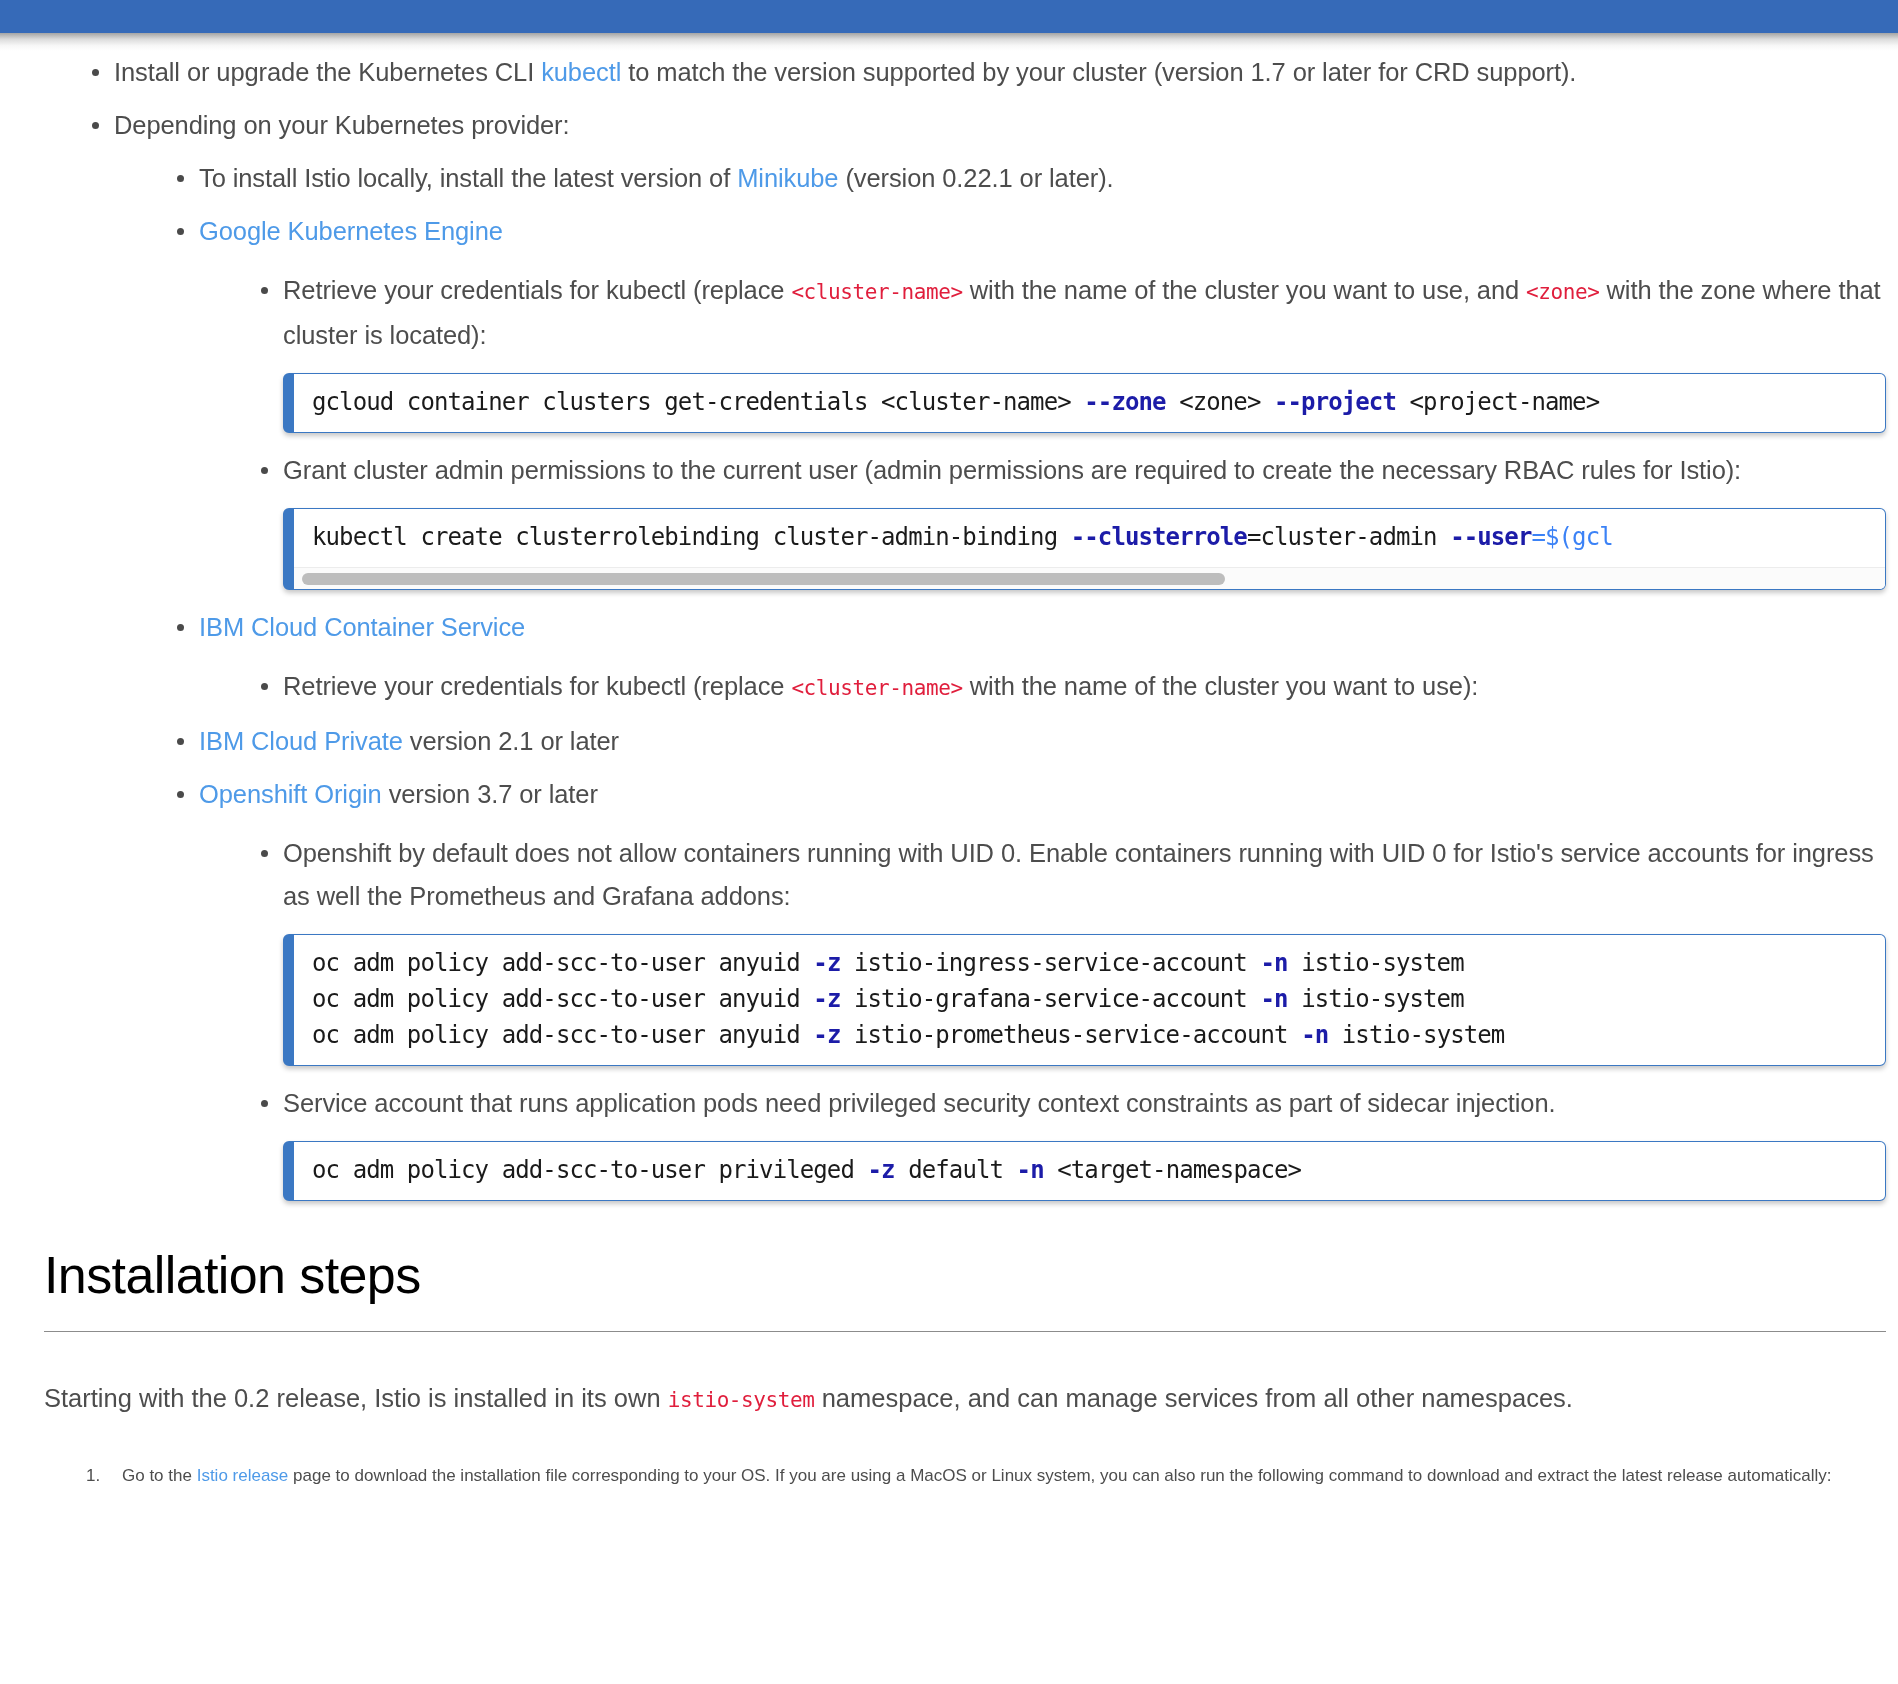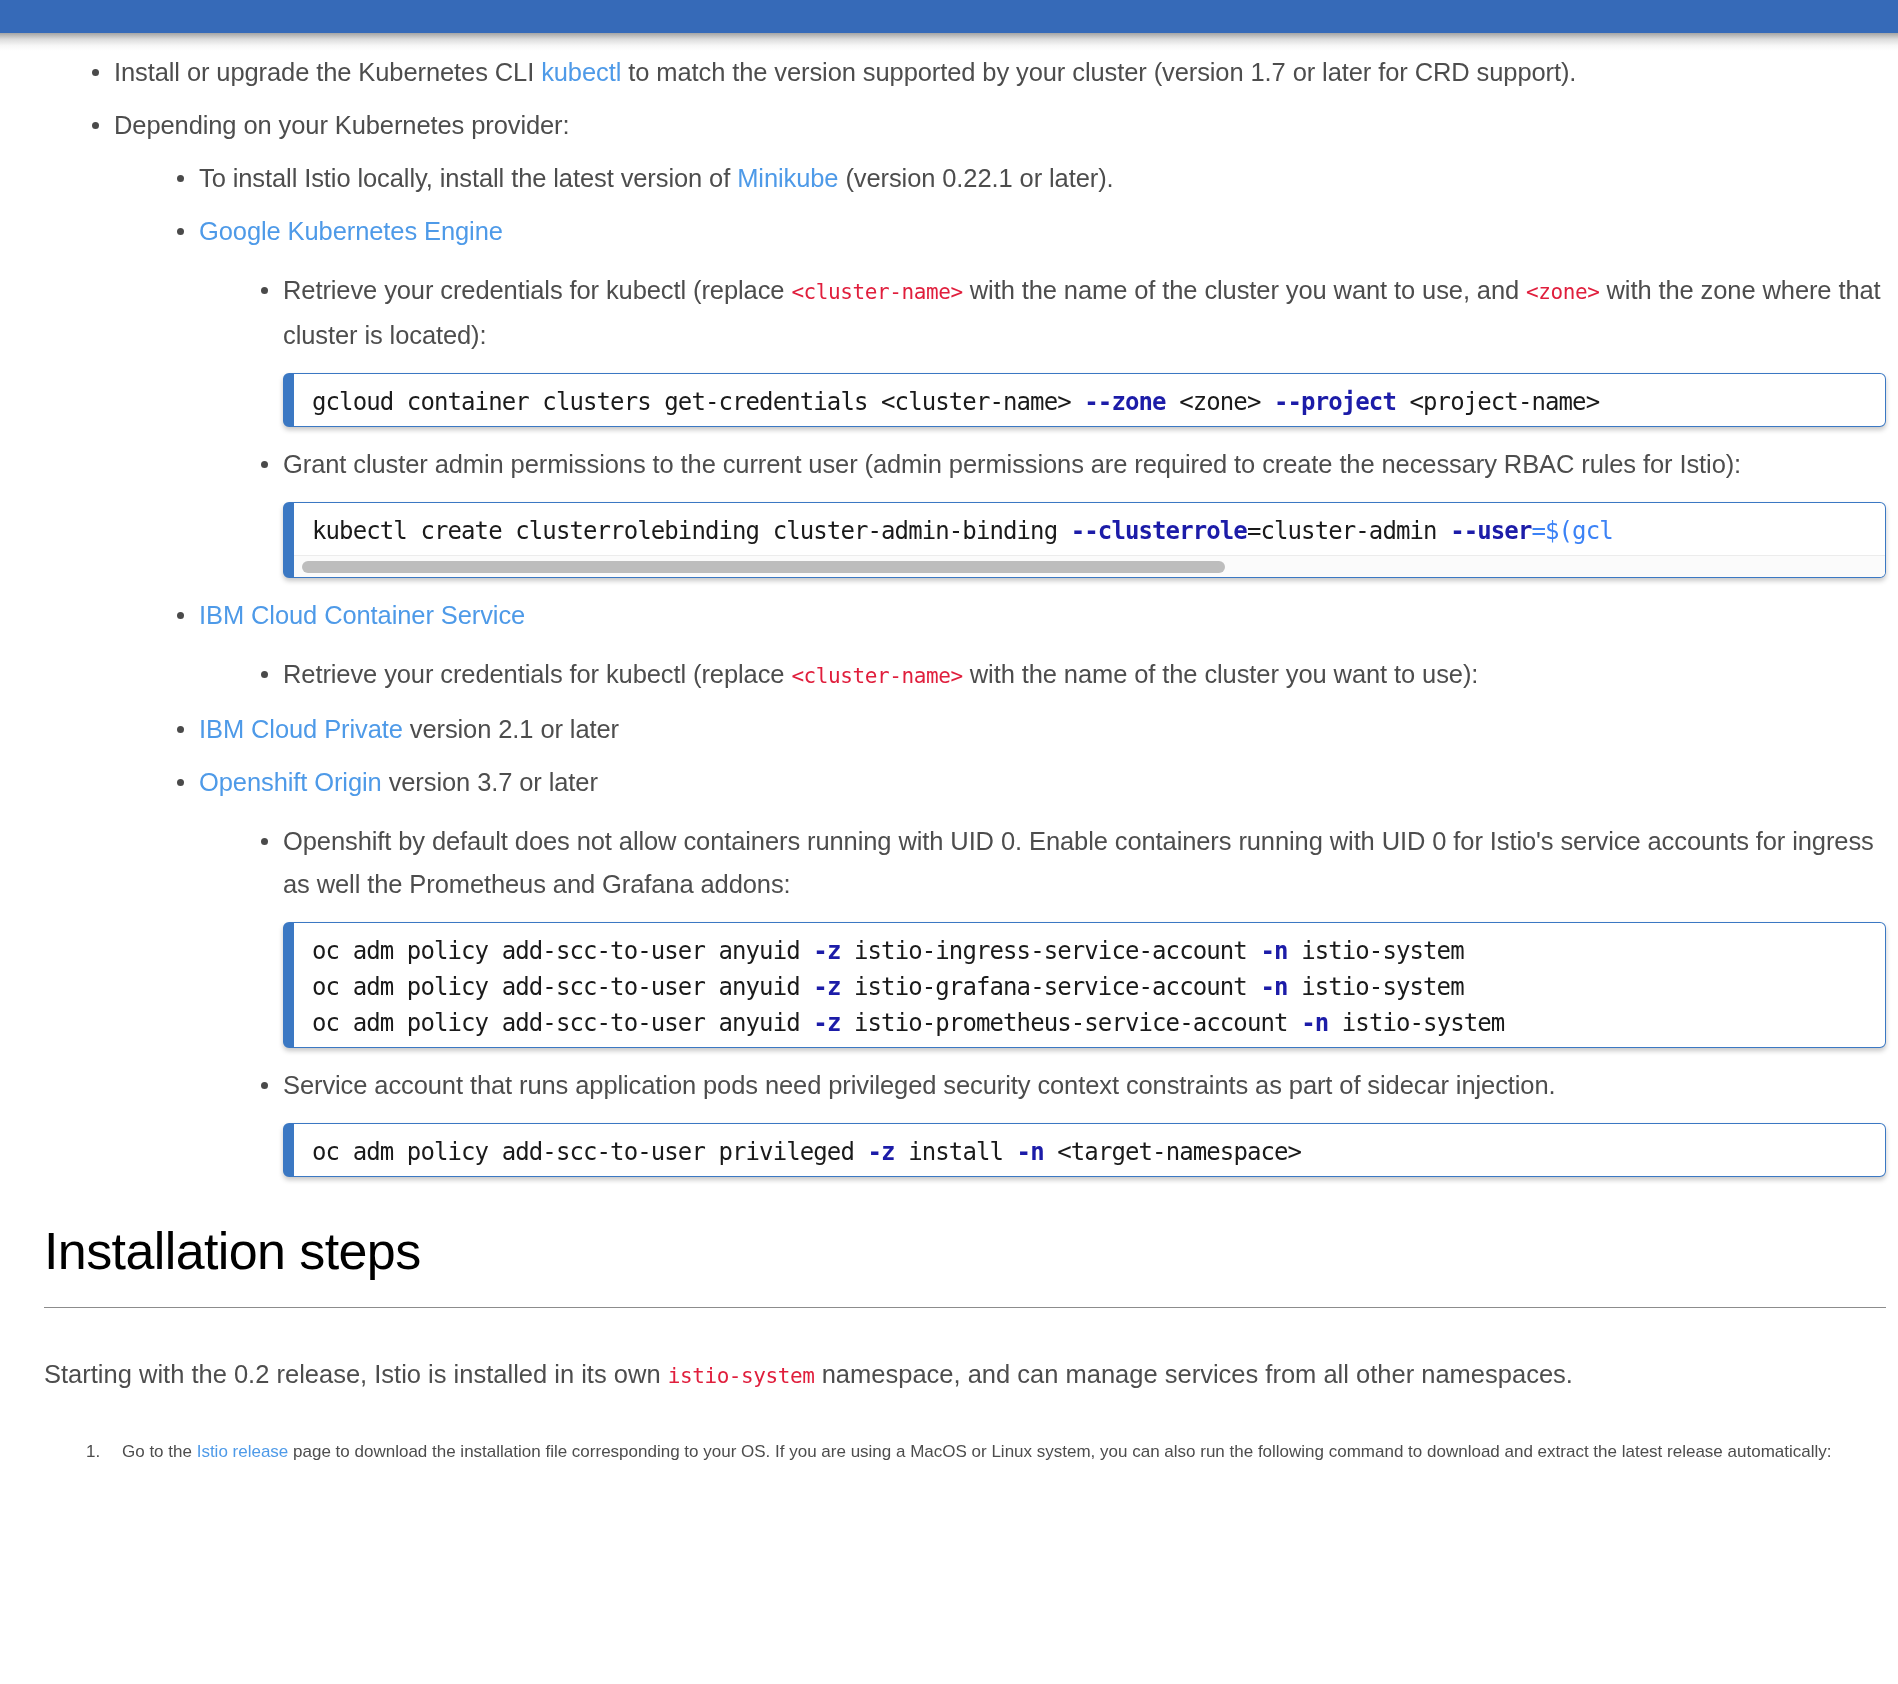--- a/index.html
+++ b/index.html
@@ -65,21 +65,21 @@
     position: relative;
     margin: 16px 0 16px 0;
     background: #ffffff;
     border: 1px solid #3b78c3;
     border-left: 11px solid #3b78c3;
     border-radius: 6px;
     box-shadow: 0 3px 5px rgba(0,0,0,0.22);
     overflow: hidden;
   }
   .codeblock .codeinner {
-    padding: 10px 14px 6px 18px;
+    padding: 10px 14px 12px 18px;
     overflow-x: hidden;
     white-space: pre;
     font-family: "DejaVu Sans Mono", "Liberation Mono", monospace;
     font-size: 24px;
     line-height: 36px;
     color: #1a1a1a;
     letter-spacing: -0.9px;
   }
   .codeblock.scroller { padding-bottom: 0; }
   .scrollbar-track {
@@ -217,21 +217,21 @@
 <span>oc adm policy add-scc-to-user anyuid </span><span class="kw-blue">-z</span><span> istio-grafana-service-account </span><span class="kw-blue">-n</span><span> istio-system</span>
 <span>oc adm policy add-scc-to-user anyuid </span><span class="kw-blue">-z</span><span> istio-prometheus-service-account </span><span class="kw-blue">-n</span><span> istio-system</span></div>
                 </div>
               </li>
 
               <li class="bullet">
                 <span class="bullet-dot"></span>
                 <span class="txt">Service account that runs application pods need privileged security context constraints as part of sidecar injection.</span>
 
                 <div class="codeblock">
-                  <div class="codeinner"><span>oc adm policy add-scc-to-user privileged </span><span class="kw-blue">-z</span><span> install </span><span class="kw-blue">-n</span><span> &lt;target-namespace&gt;</span></div>
+                  <div class="codeinner"><span>oc adm policy add-scc-to-user privileged </span><span class="kw-blue">-z</span><span> default </span><span class="kw-blue">-n</span><span> &lt;target-namespace&gt;</span></div>
                 </div>
               </li>
 
             </ul>
           </li>
 
         </ul>
       </li>
     </ul>
 

